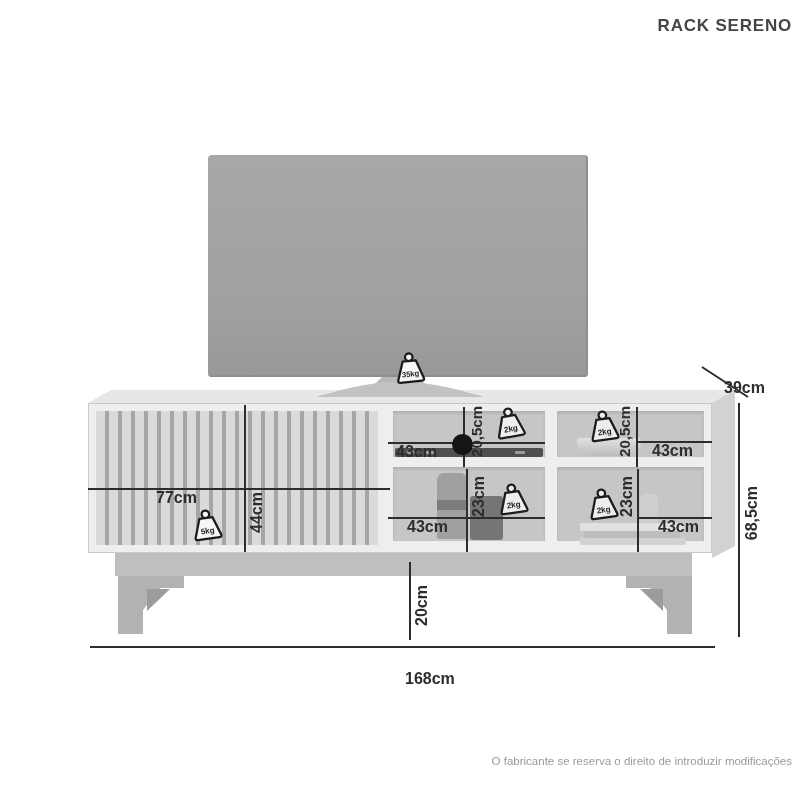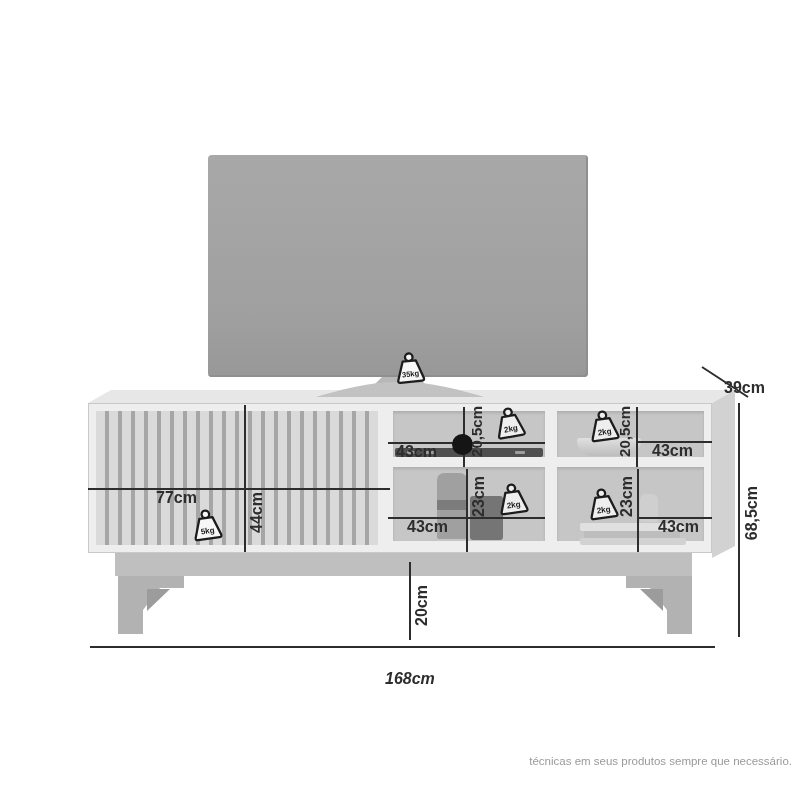--- a/index.html
+++ b/index.html
@@ -64,20 +64,21 @@
   .disclaimer{
     position:absolute;left:300px;top:753px;width:492px;text-align:right;
     font-size:11.5px;line-height:1.55;color:#9a9a9a;
   }
 </style>
 </head>
 <body>
 
 <div id="stage">
 
+  <div class="title">RACK SERENO</div>
 
   <div class="rack-top"></div>
   <div class="rack-side"></div>
   <div class="rack-front"></div>
   <div class="slats"></div>
 
   <div class="cmp" style="left:393px;top:411px;width:152px;height:46px;"></div>
   <div class="cmp" style="left:557px;top:411px;width:147px;height:46px;"></div>
   <div class="cmp" style="left:393px;top:467px;width:152px;height:74px;"></div>
   <div class="cmp" style="left:557px;top:467px;width:147px;height:74px;"></div>
@@ -131,21 +132,21 @@
   <div class="vlabel small" style="left:468px;top:406px;">20,5cm</div>
   <div class="hlabel" style="left:652px;top:423px;">43cm</div>
   <div class="vlabel small" style="left:616px;top:406px;">20,5cm</div>
   <div class="hlabel" style="left:407px;top:499px;">43cm</div>
   <div class="vlabel" style="left:470px;top:476px;">23cm</div>
   <div class="hlabel" style="left:658px;top:499px;">43cm</div>
   <div class="vlabel" style="left:618px;top:476px;">23cm</div>
   <div class="hlabel" style="left:724px;top:360px;">39cm</div>
   <div class="vlabel" style="left:743px;top:486px;">68,5cm</div>
   <div class="vlabel" style="left:413px;top:585px;">20cm</div>
-  <div class="hlabel" style="left:385px;top:651px;font-style:italic;">168cm</div>
+  <div class="hlabel" style="left:405px;top:651px;">168cm</div>
 
   <div class="wicon" style="left:391px;top:352px;transform:rotate(-6deg);">
     <svg viewBox="0 0 40 36">
         <circle cx="20" cy="5.5" r="4" fill="#f7f7f7" stroke="#1c1c1c" stroke-width="2.4"></circle>
         <path d="M13 9.5 L27 9.5 L33.5 28.5 Q34.5 31.5 31.5 31.5 L8.5 31.5 Q5.5 31.5 6.5 28.5 Z" fill="#f7f7f7" stroke="#1c1c1c" stroke-width="2.4" stroke-linejoin="round"></path>
         <text x="20" y="26" font-size="8" text-anchor="middle" fill="#1c1c1c">35kg</text>
       </svg>
   </div>
   <div class="wicon" style="left:188px;top:509px;transform:rotate(-8deg);">
     <svg viewBox="0 0 40 36">
@@ -177,16 +178,16 @@
   </div>
   <div class="wicon" style="left:584px;top:488px;transform:rotate(-8deg);">
     <svg viewBox="0 0 40 36">
         <circle cx="20" cy="5.5" r="4" fill="#eeeeee" stroke="#1c1c1c" stroke-width="2.4"></circle>
         <path d="M13 9.5 L27 9.5 L33.5 28.5 Q34.5 31.5 31.5 31.5 L8.5 31.5 Q5.5 31.5 6.5 28.5 Z" fill="#eeeeee" stroke="#1c1c1c" stroke-width="2.4" stroke-linejoin="round"></path>
         <text x="20" y="26" font-size="8.5" text-anchor="middle" fill="#1c1c1c">2kg</text>
       </svg>
   </div>
 
   <div class="disclaimer">
-    <div>técnicas em seus produtos sempre que necessário.</div>
+    <div>O fabricante se reserva o direito de introduzir modificações</div>
   </div>
 
 </div>
 
 </body></html>

